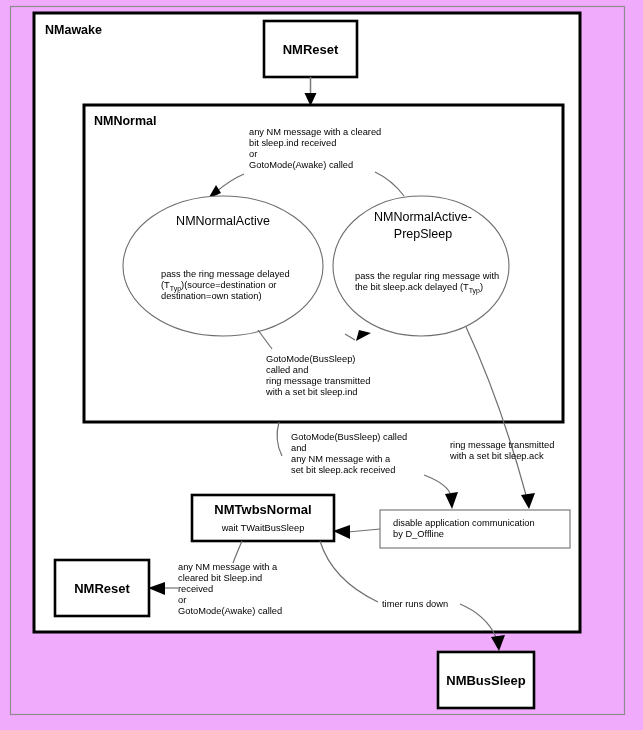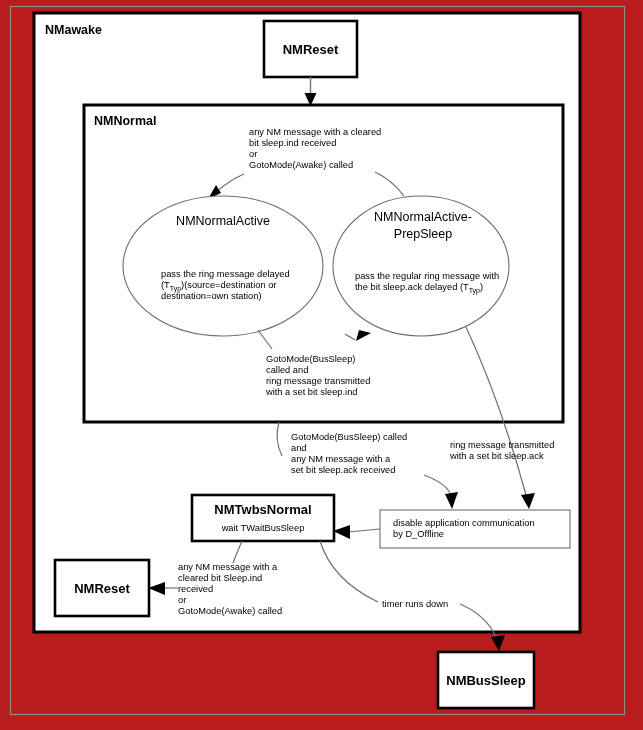--- a/index.html
+++ b/index.html
@@ -8,21 +8,21 @@
     padding: 0;
     background: #ffffff;
   }
   body {
     font-family: "Liberation Sans", sans-serif;
   }
   #canvas {
     position: relative;
     width: 643px;
     height: 730px;
-    background: #b91c1c;
+    background: #f0abfc;
     overflow: hidden;
   }
   svg.diagram {
     position: absolute;
     left: 0;
     top: 0;
     width: 643px;
     height: 730px;
   }
   .frame-outer {

